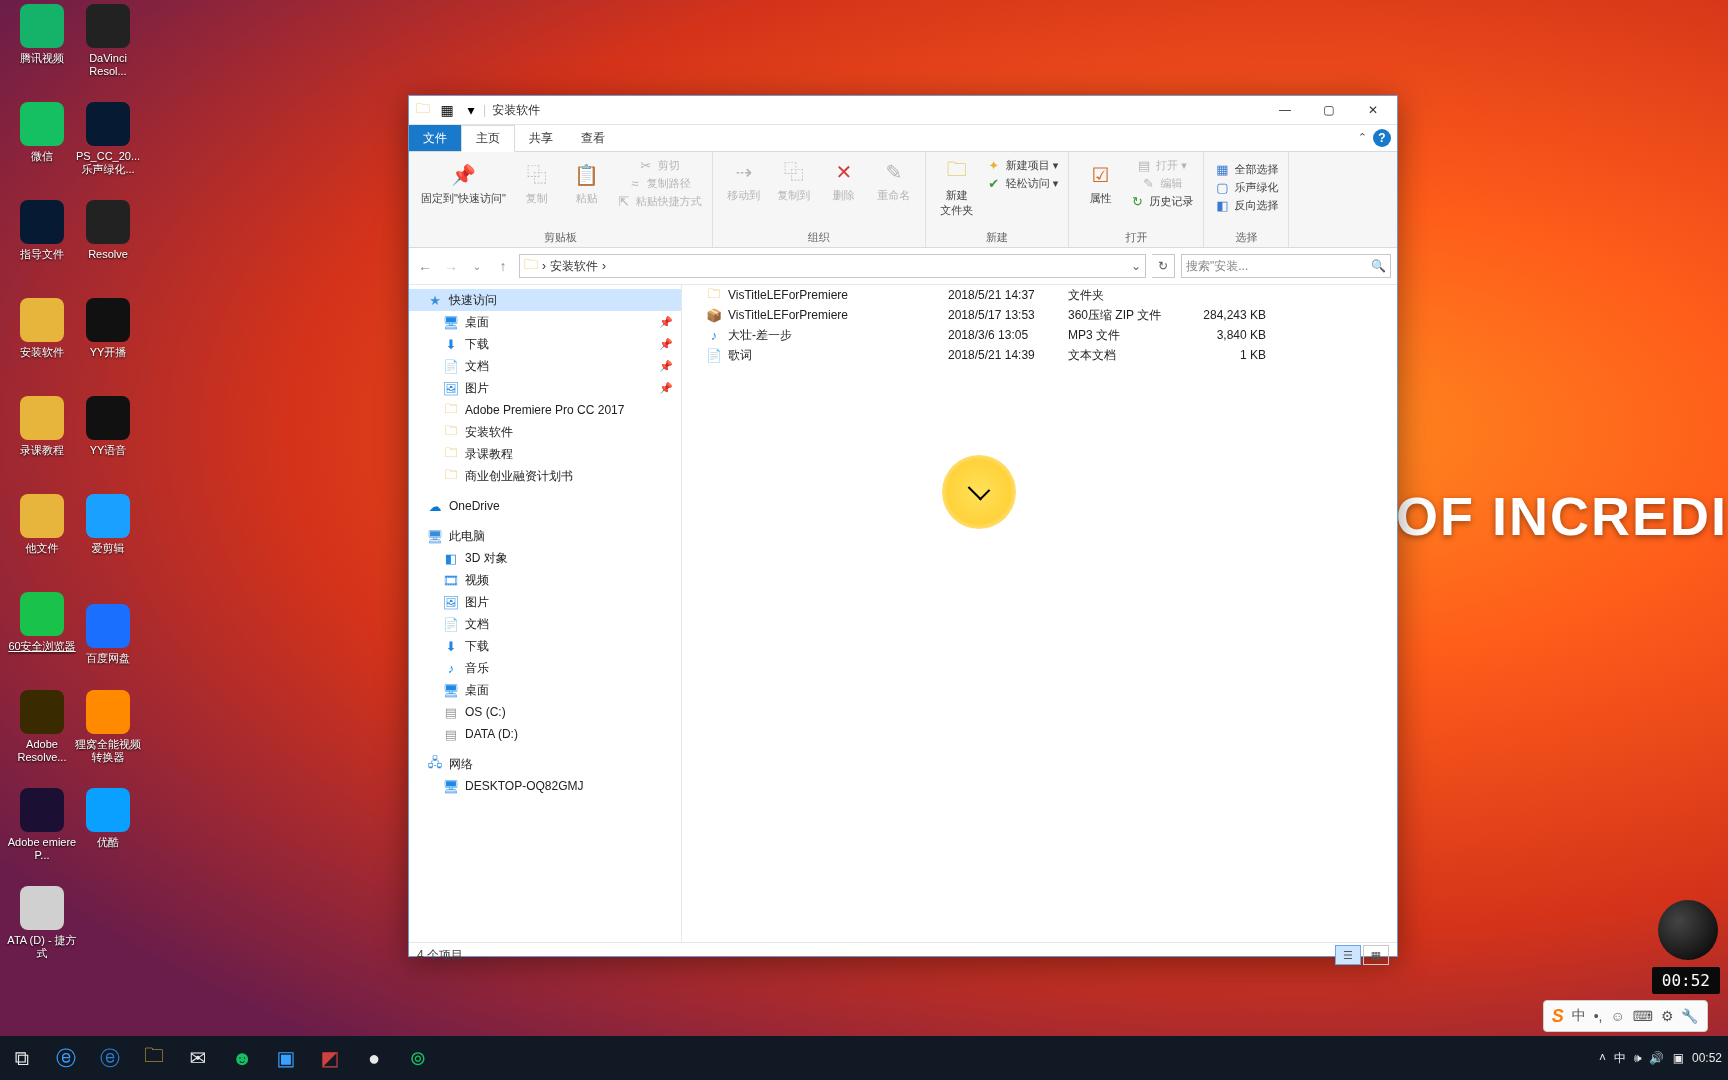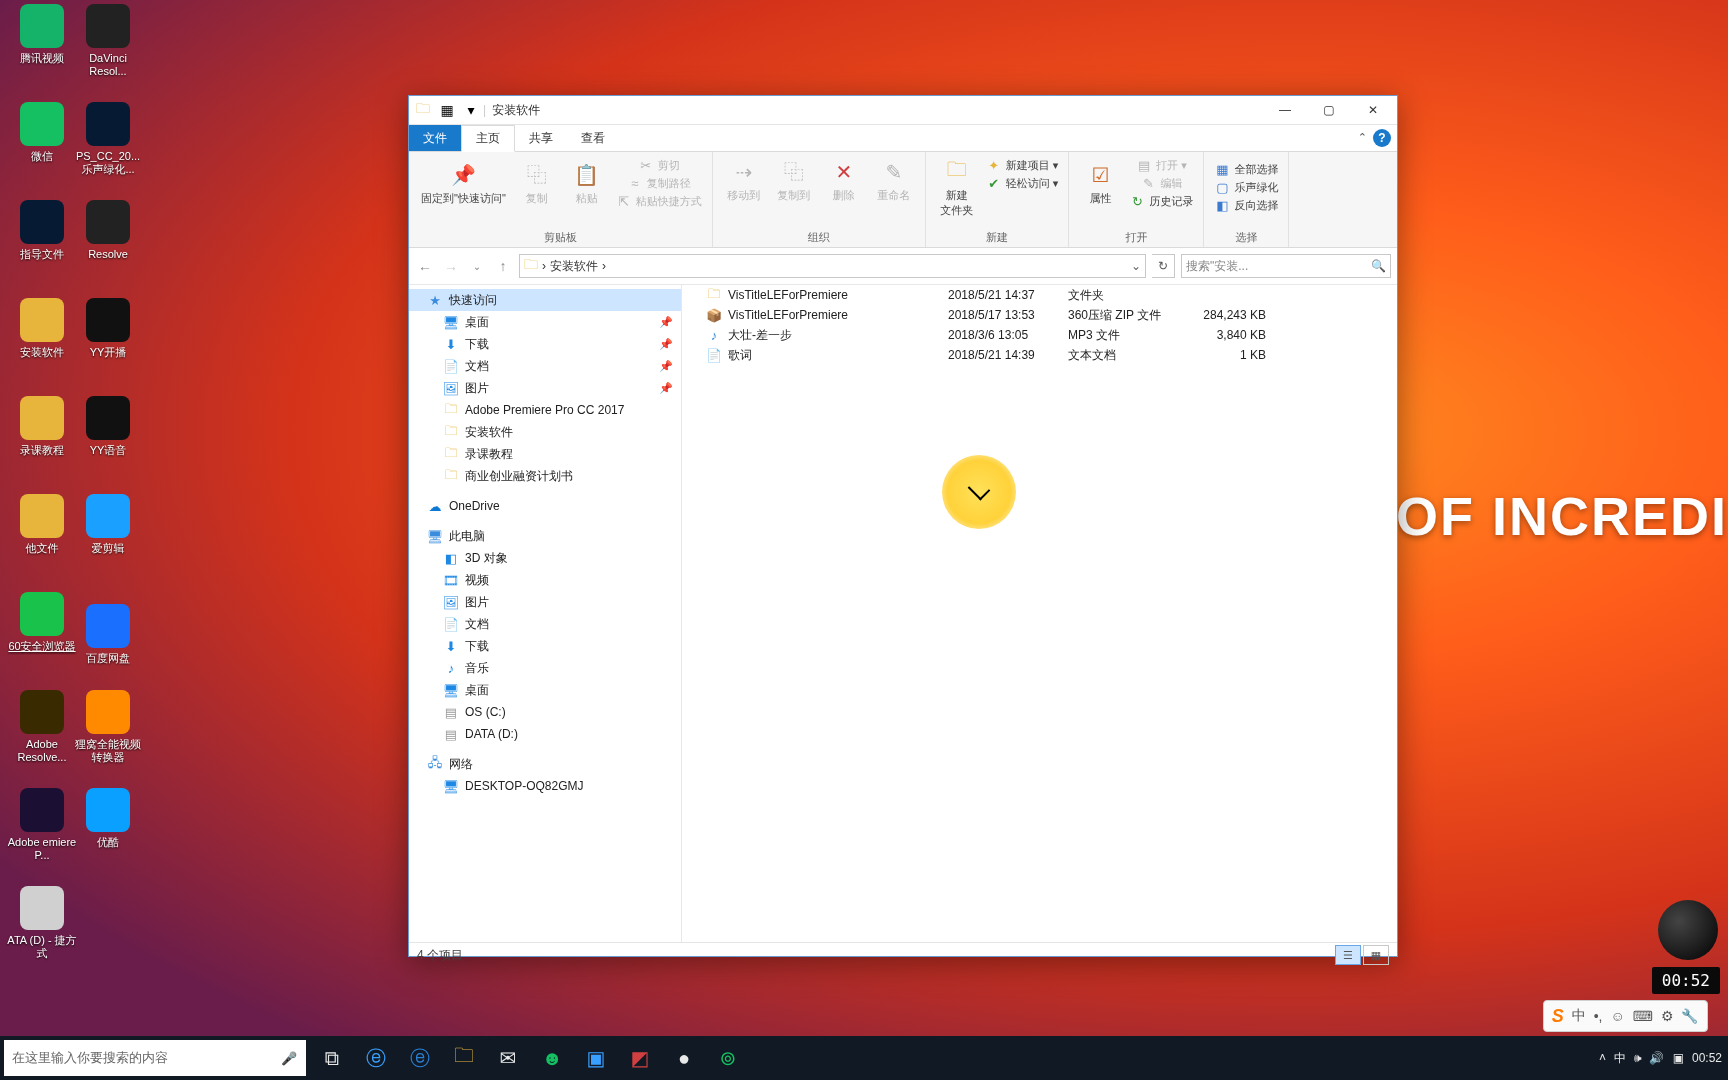--- a/index.html
+++ b/index.html
@@ -494,24 +494,20 @@
     <span class="s">S</span>
     <span>中</span>
     <span>•,</span>
     <span>☺</span>
     <span>⌨</span>
     <span>⚙</span>
     <span>🔧</span>
   </div>
 
   <div class="taskbar">
-    <div class="searchbar">
-      <span>在这里输入你要搜索的内容</span>
-      <span>🎤</span>
-    </div>
     <div class="tbtn">⧉</div>
     <div class="tbtn" style="color:#3aa0ff">ⓔ</div>
     <div class="tbtn" style="color:#2a7fd4">ⓔ</div>
     <div class="tbtn" style="color:#e7b53b">🗀</div>
     <div class="tbtn">✉</div>
     <div class="tbtn" style="color:#14c061">☻</div>
     <div class="tbtn" style="color:#3aa0ff">▣</div>
     <div class="tbtn" style="color:#d04040">◩</div>
     <div class="tbtn">●</div>
     <div class="tbtn" style="color:#14c061">⊚</div>

